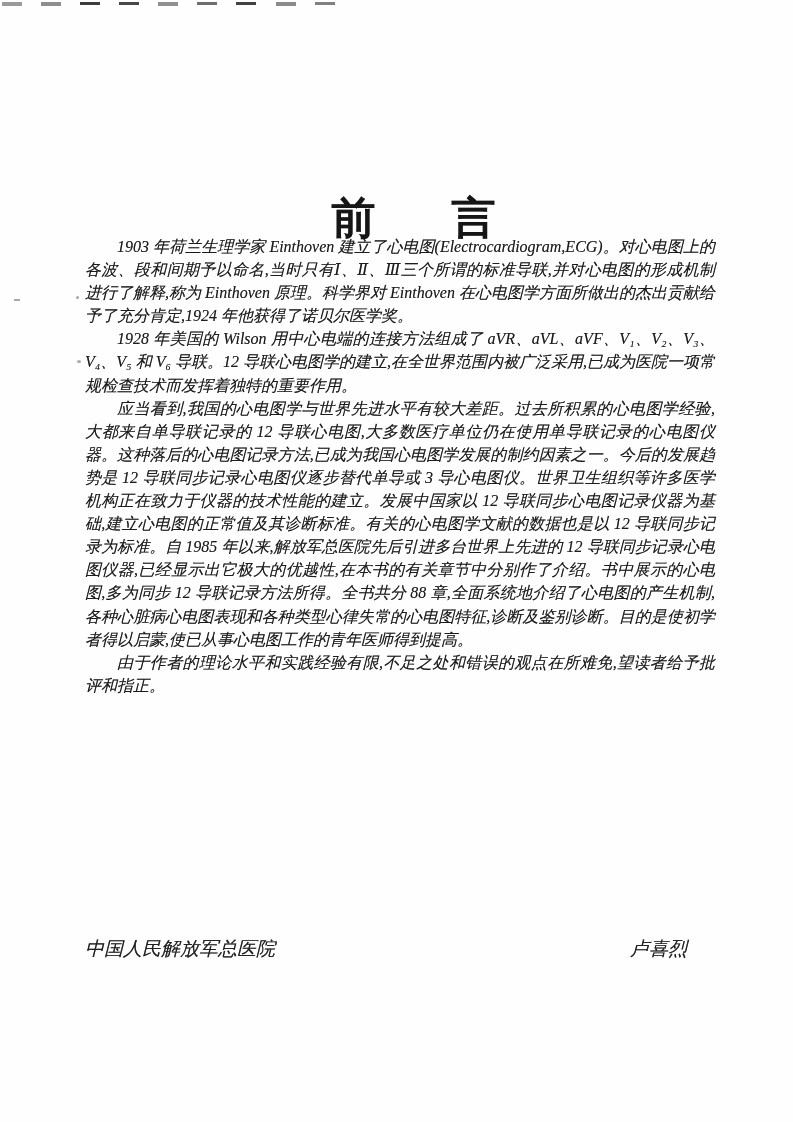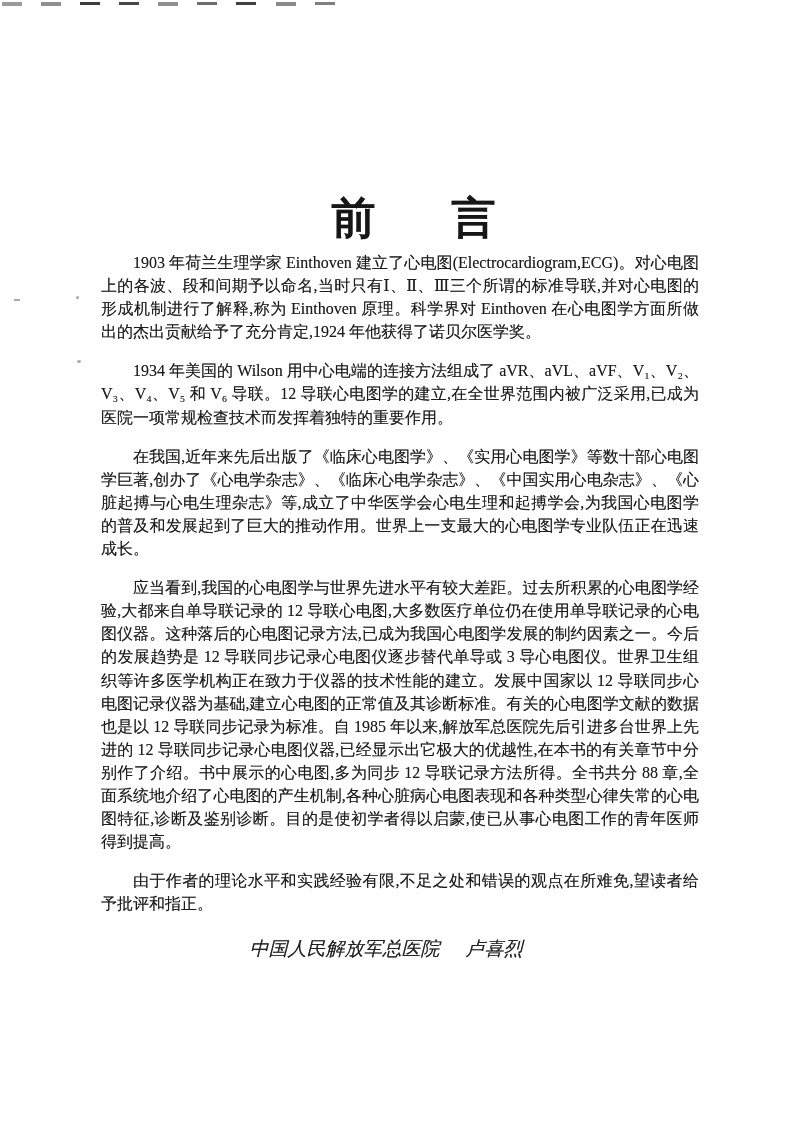--- a/index.html
+++ b/index.html
@@ -39,27 +39,28 @@
     color:#161616;
     text-shadow:0 0 0.5px rgba(20,20,20,0.55);
   }
   .body-text{
     position:absolute;left:85px;top:235px;width:630px;
     font-size:16px;line-height:23.1px;
     text-align:justify;
     text-shadow:0 0 0.5px rgba(25,25,25,0.5);
   }
   .body-text p{
-    margin:16px;padding:0;
+    margin:0;padding:0;
     text-indent:2em;
+    font-style:italic;
   }
   .signature{
     position:absolute;left:85px;top:936px;width:630px;
     box-sizing:border-box;padding-right:28px;
-    display:flex;justify-content:center;gap:26px;
+    display:flex;justify-content:space-between;gap:26px;
     font-size:19px;font-style:italic;
     color:#222;
     text-shadow:0 0 0.5px rgba(25,25,25,0.5);
   }
 </style>
 </head>
 <body>
 
 <div class="page">
 
@@ -78,22 +79,21 @@
   <div class="speck s2"></div>
   <div class="speck s3"></div>
 
   <h1 class="title">
     <span>前</span>
     <span>言</span>
   </h1>
 
   <main class="body-text">
     <p>1903 年荷兰生理学家 Einthoven 建立了心电图(Electrocardiogram,ECG)。对心电图上的各波、段和间期予以命名,当时只有Ⅰ、Ⅱ、Ⅲ三个所谓的标准导联,并对心电图的形成机制进行了解释,称为 Einthoven 原理。科学界对 Einthoven 在心电图学方面所做出的杰出贡献给予了充分肯定,1924 年他获得了诺贝尔医学奖。</p>
-    <p>1934 年美国的 Wilson 用中心电端的连接方法组成了 aVR、aVL、aVF、V₁、V₂、V₃、V₄、V₅ 和 V₆ 导联。12 导联心电图学的建立,在全世界范围内被广泛采用,已成为医院一项常规检查技术而发挥着独特的重要作用。</p>
-    <p>在我国,近年来先后出版了《临床心电图学》、《实用心电图学》等数十部心电图学巨著,创办了《心电学杂志》、《临床心电学杂志》、《中国实用心电杂志》、《心脏起搏与心电生理杂志》等,成立了中华医学会心电生理和起搏学会,为我国心电图学的普及和发展起到了巨大的推动作用。世界上一支最大的心电图学专业队伍正在迅速成长。</p>
+    <p>1928 年美国的 Wilson 用中心电端的连接方法组成了 aVR、aVL、aVF、V₁、V₂、V₃、V₄、V₅ 和 V₆ 导联。12 导联心电图学的建立,在全世界范围内被广泛采用,已成为医院一项常规检查技术而发挥着独特的重要作用。</p>
     <p>应当看到,我国的心电图学与世界先进水平有较大差距。过去所积累的心电图学经验,大都来自单导联记录的 12 导联心电图,大多数医疗单位仍在使用单导联记录的心电图仪器。这种落后的心电图记录方法,已成为我国心电图学发展的制约因素之一。今后的发展趋势是 12 导联同步记录心电图仪逐步替代单导或 3 导心电图仪。世界卫生组织等许多医学机构正在致力于仪器的技术性能的建立。发展中国家以 12 导联同步心电图记录仪器为基础,建立心电图的正常值及其诊断标准。有关的心电图学文献的数据也是以 12 导联同步记录为标准。自 1985 年以来,解放军总医院先后引进多台世界上先进的 12 导联同步记录心电图仪器,已经显示出它极大的优越性,在本书的有关章节中分别作了介绍。书中展示的心电图,多为同步 12 导联记录方法所得。全书共分 88 章,全面系统地介绍了心电图的产生机制,各种心脏病心电图表现和各种类型心律失常的心电图特征,诊断及鉴别诊断。目的是使初学者得以启蒙,使已从事心电图工作的青年医师得到提高。</p>
     <p>由于作者的理论水平和实践经验有限,不足之处和错误的观点在所难免,望读者给予批评和指正。</p>
   </main>
 
   <div class="signature">
     <span>中国人民解放军总医院</span>
     <span>卢喜烈</span>
   </div>
 
 </div>

